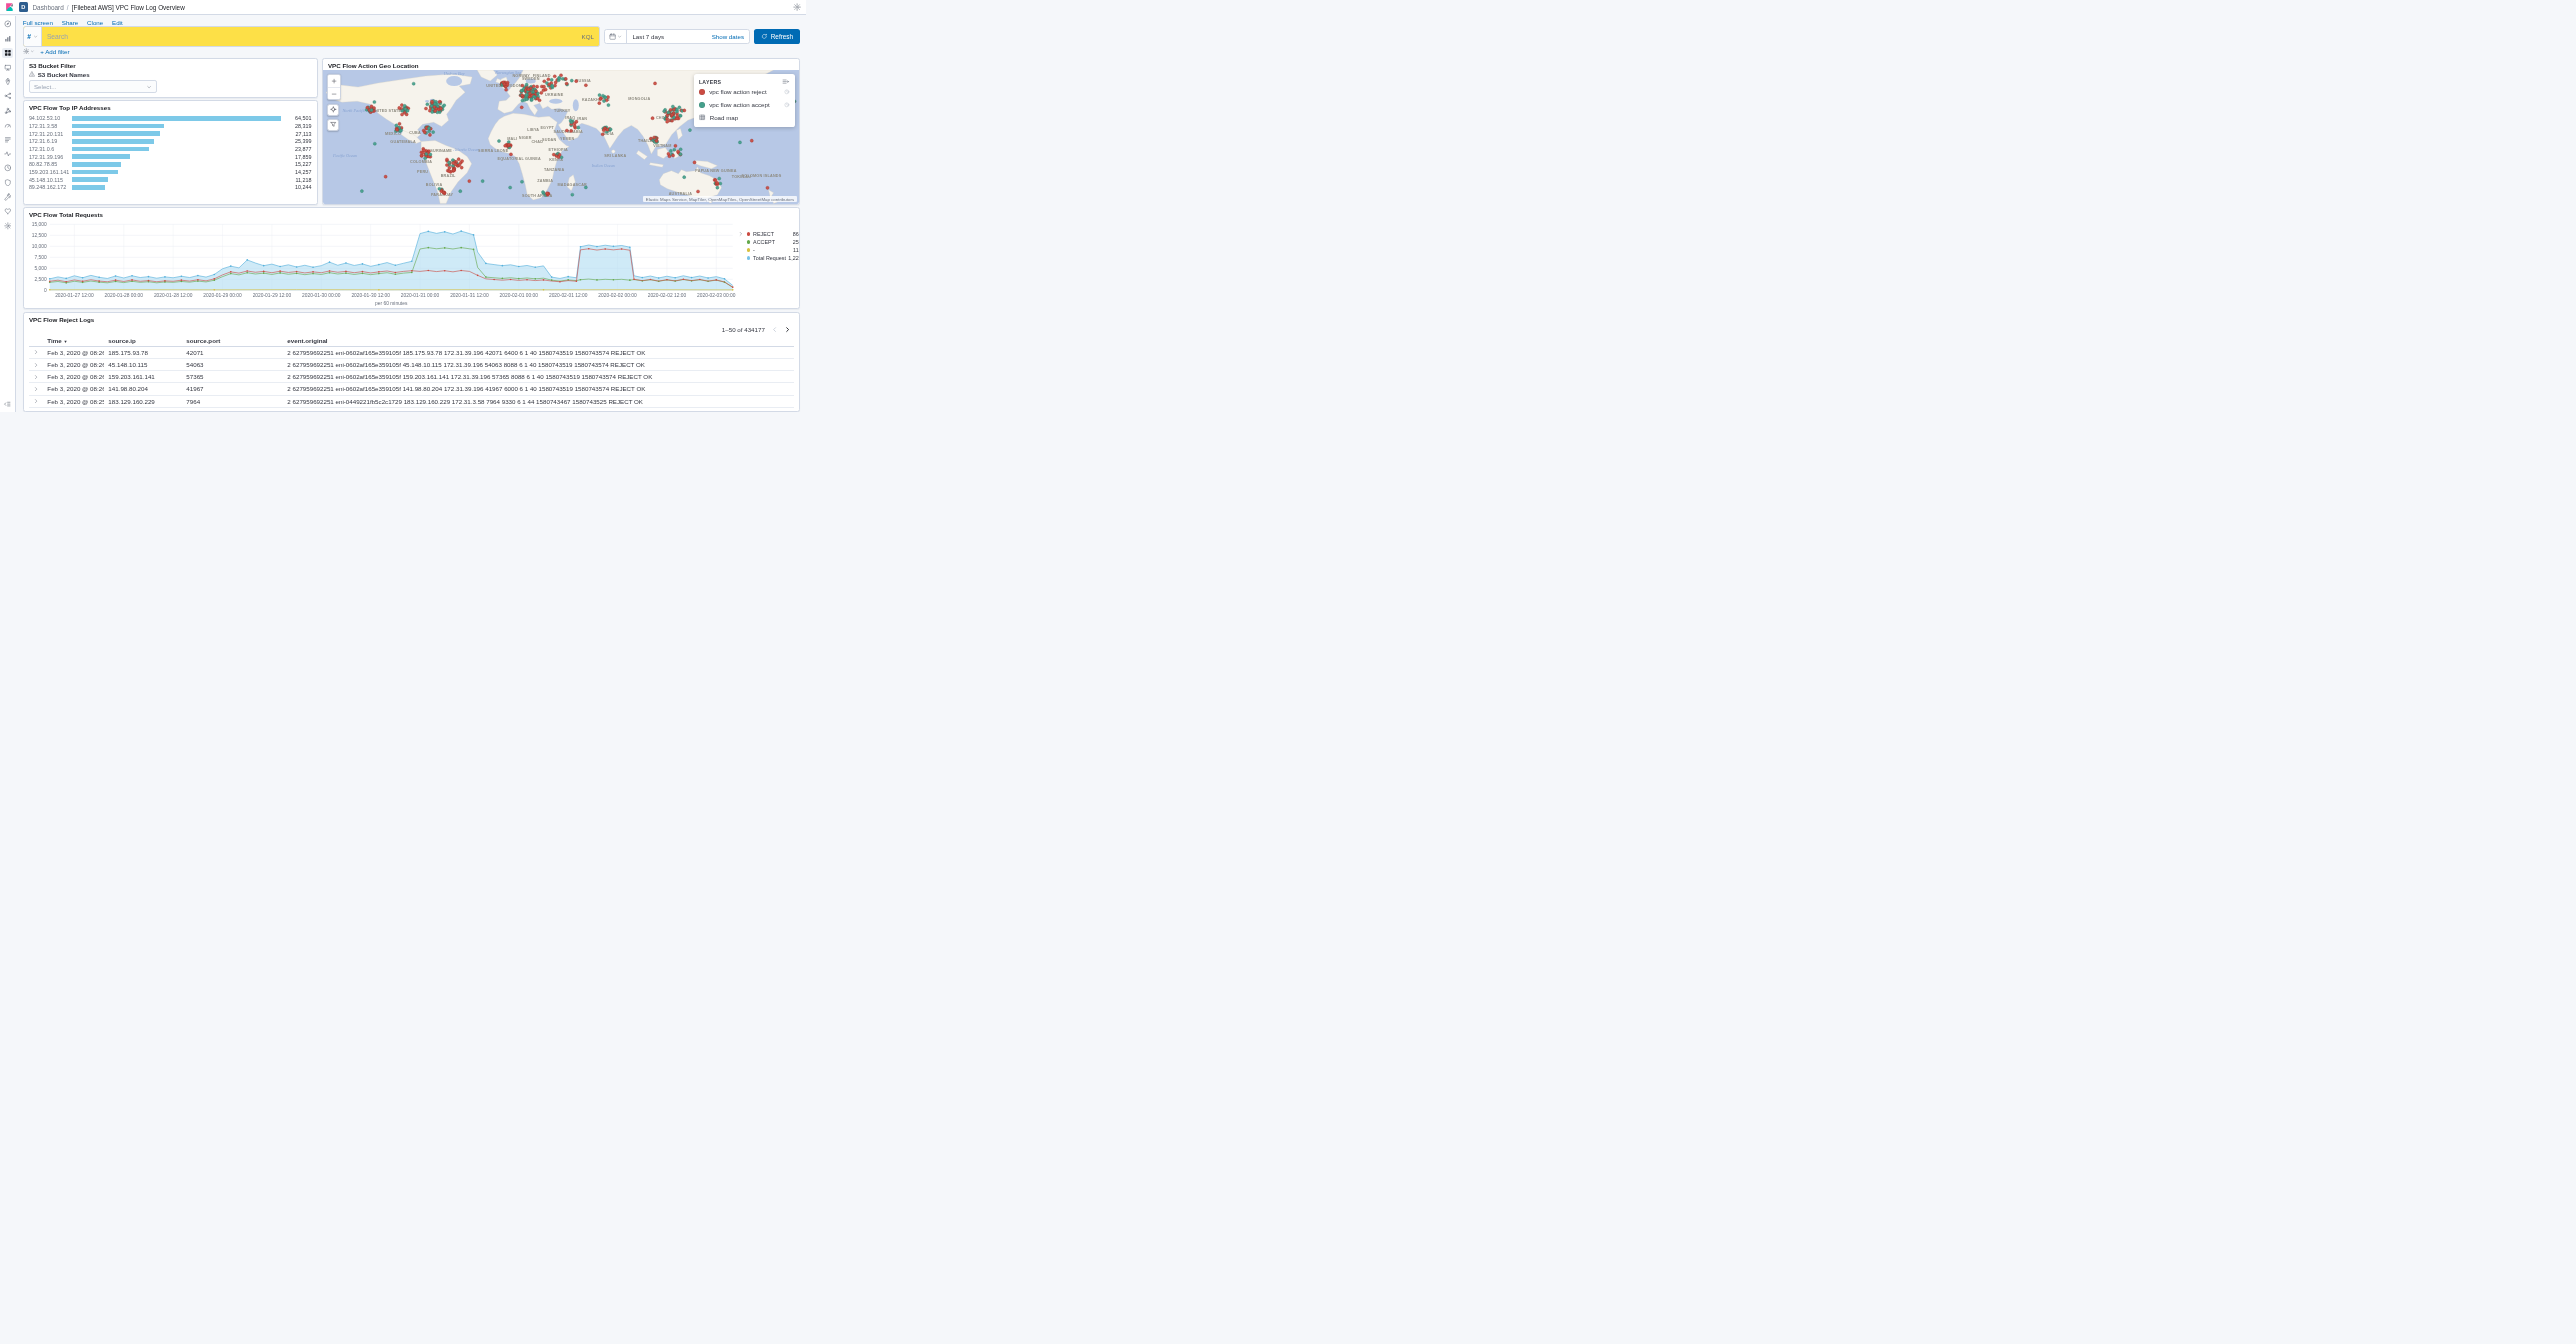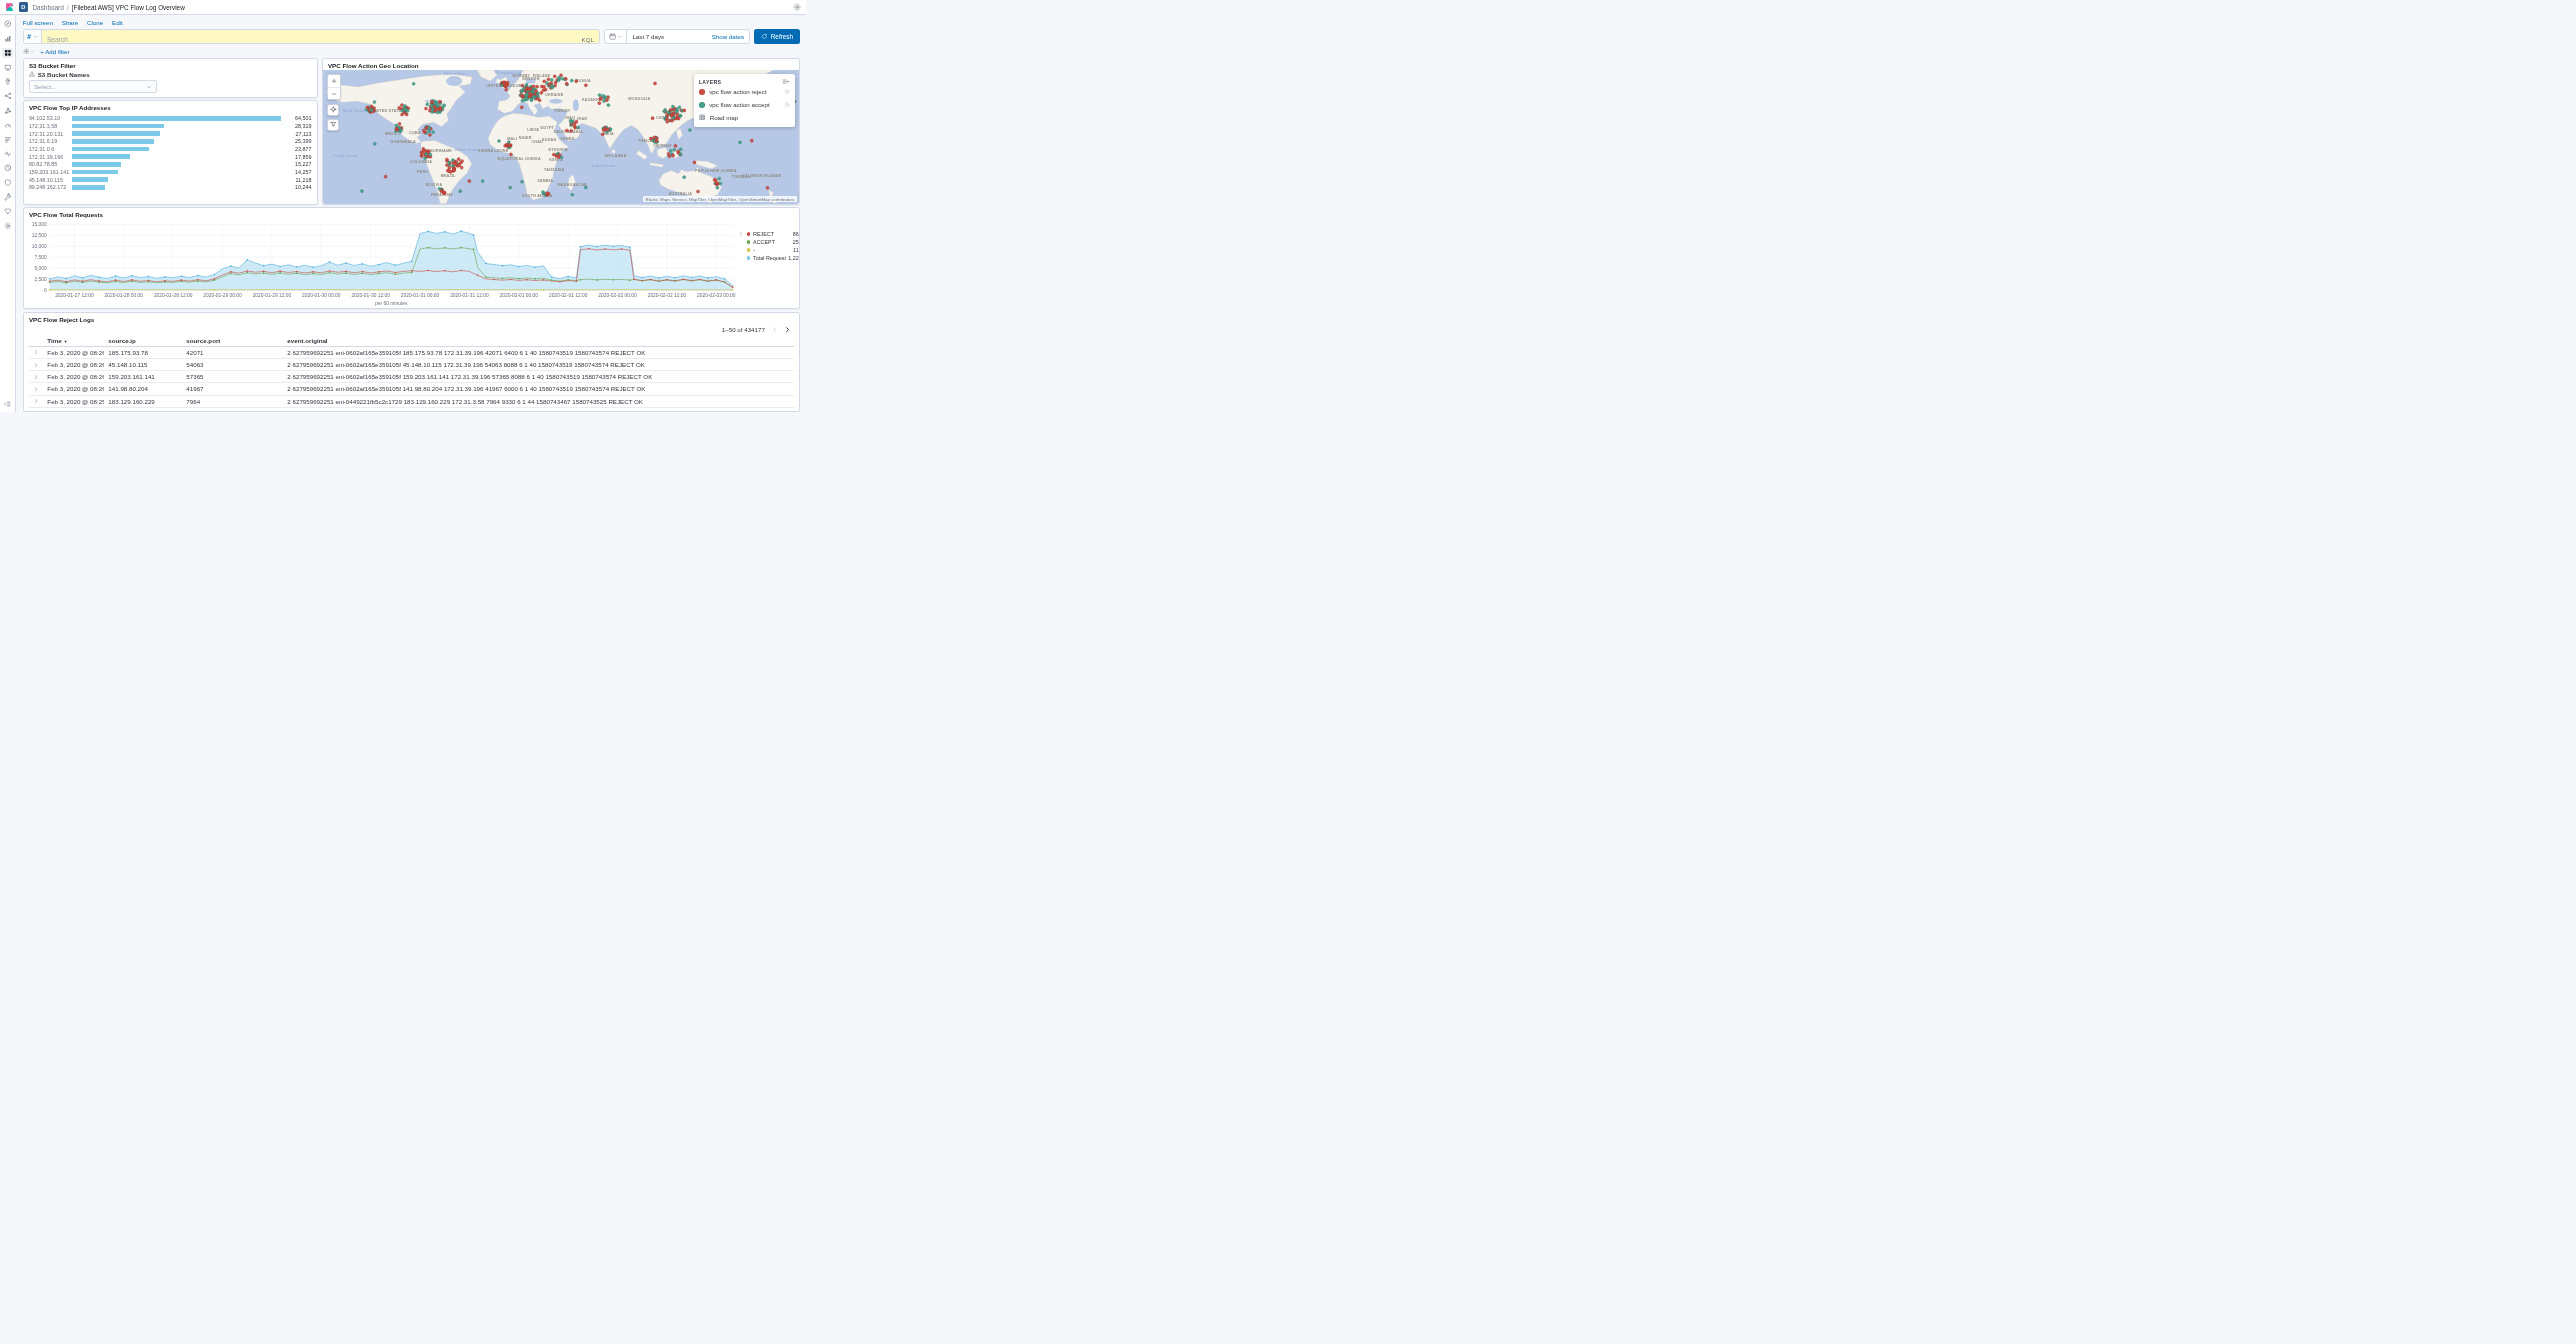--- a/index.html
+++ b/index.html
@@ -31,21 +31,21 @@
   .sb-icon{width:10.3px;height:10.3px;display:flex;align-items:center;justify-content:center;color:#69707d;cursor:pointer;border-radius:2.1px}
   .sb-icon.active{color:#1a1c21;background:#e9edf3}
   .sb-bottom{margin-top:auto;margin-bottom:4.1px;color:#69707d;cursor:pointer;display:flex}
 
   
   .main{position:absolute;left:16.5px;top:15.5px;right:0;bottom:0;padding:2.6px 6.2px 0;display:flex;flex-direction:column;gap:2.6px;overflow:hidden}
   .actions{display:flex;gap:8.8px;height:8.2px;align-items:center}
   .actions a{color:var(--accent);cursor:pointer;text-decoration:none}
 
   .querybar{display:flex;gap:4.1px;align-items:center;height:15.5px;flex:none}
-  .search-control{flex:1;display:flex;align-items:flex-end;height:15px;background:#fef9c3;border:0.5px solid #d3dae6;border-radius:2.6px;overflow:hidden}
+  .search-control{flex:1;display:flex;align-items:center;height:21px;background:#fde047;border:0.5px solid #d3dae6;border-radius:2.6px;overflow:hidden}
   .filter-addon{height:100%;padding:0 3.6px;display:flex;align-items:center;gap:1.5px;border-right:0.5px solid #d3dae6;cursor:pointer;background:#fbfcfd}
   .hash{color:var(--accent);font-weight:700;font-size:6.7px}
   .mini-caret{color:#69707d;display:flex}
   .search-input{flex:1;border:none;outline:none;font-size:6.7px;color:#343741;padding:0 4.6px;font-family:inherit;background:transparent}
   .search-input::placeholder{color:#98a2b3}
   .kql{color:#69707d;padding:0 5.2px;cursor:pointer}
   .datepicker{width:146px;height:15.5px;background:#fff;border:0.5px solid #d3dae6;border-radius:2.6px;display:flex;align-items:center;flex:none}
   .cal-addon{height:100%;display:flex;align-items:center;gap:1.5px;padding:0 3.6px;border-right:0.5px solid #d3dae6;color:#69707d;cursor:pointer}
   .date-text{padding:0 5.2px;color:#343741;flex:1;cursor:pointer;white-space:nowrap}
   .show-dates{color:var(--accent);padding:0 5.2px;cursor:pointer;white-space:nowrap}

